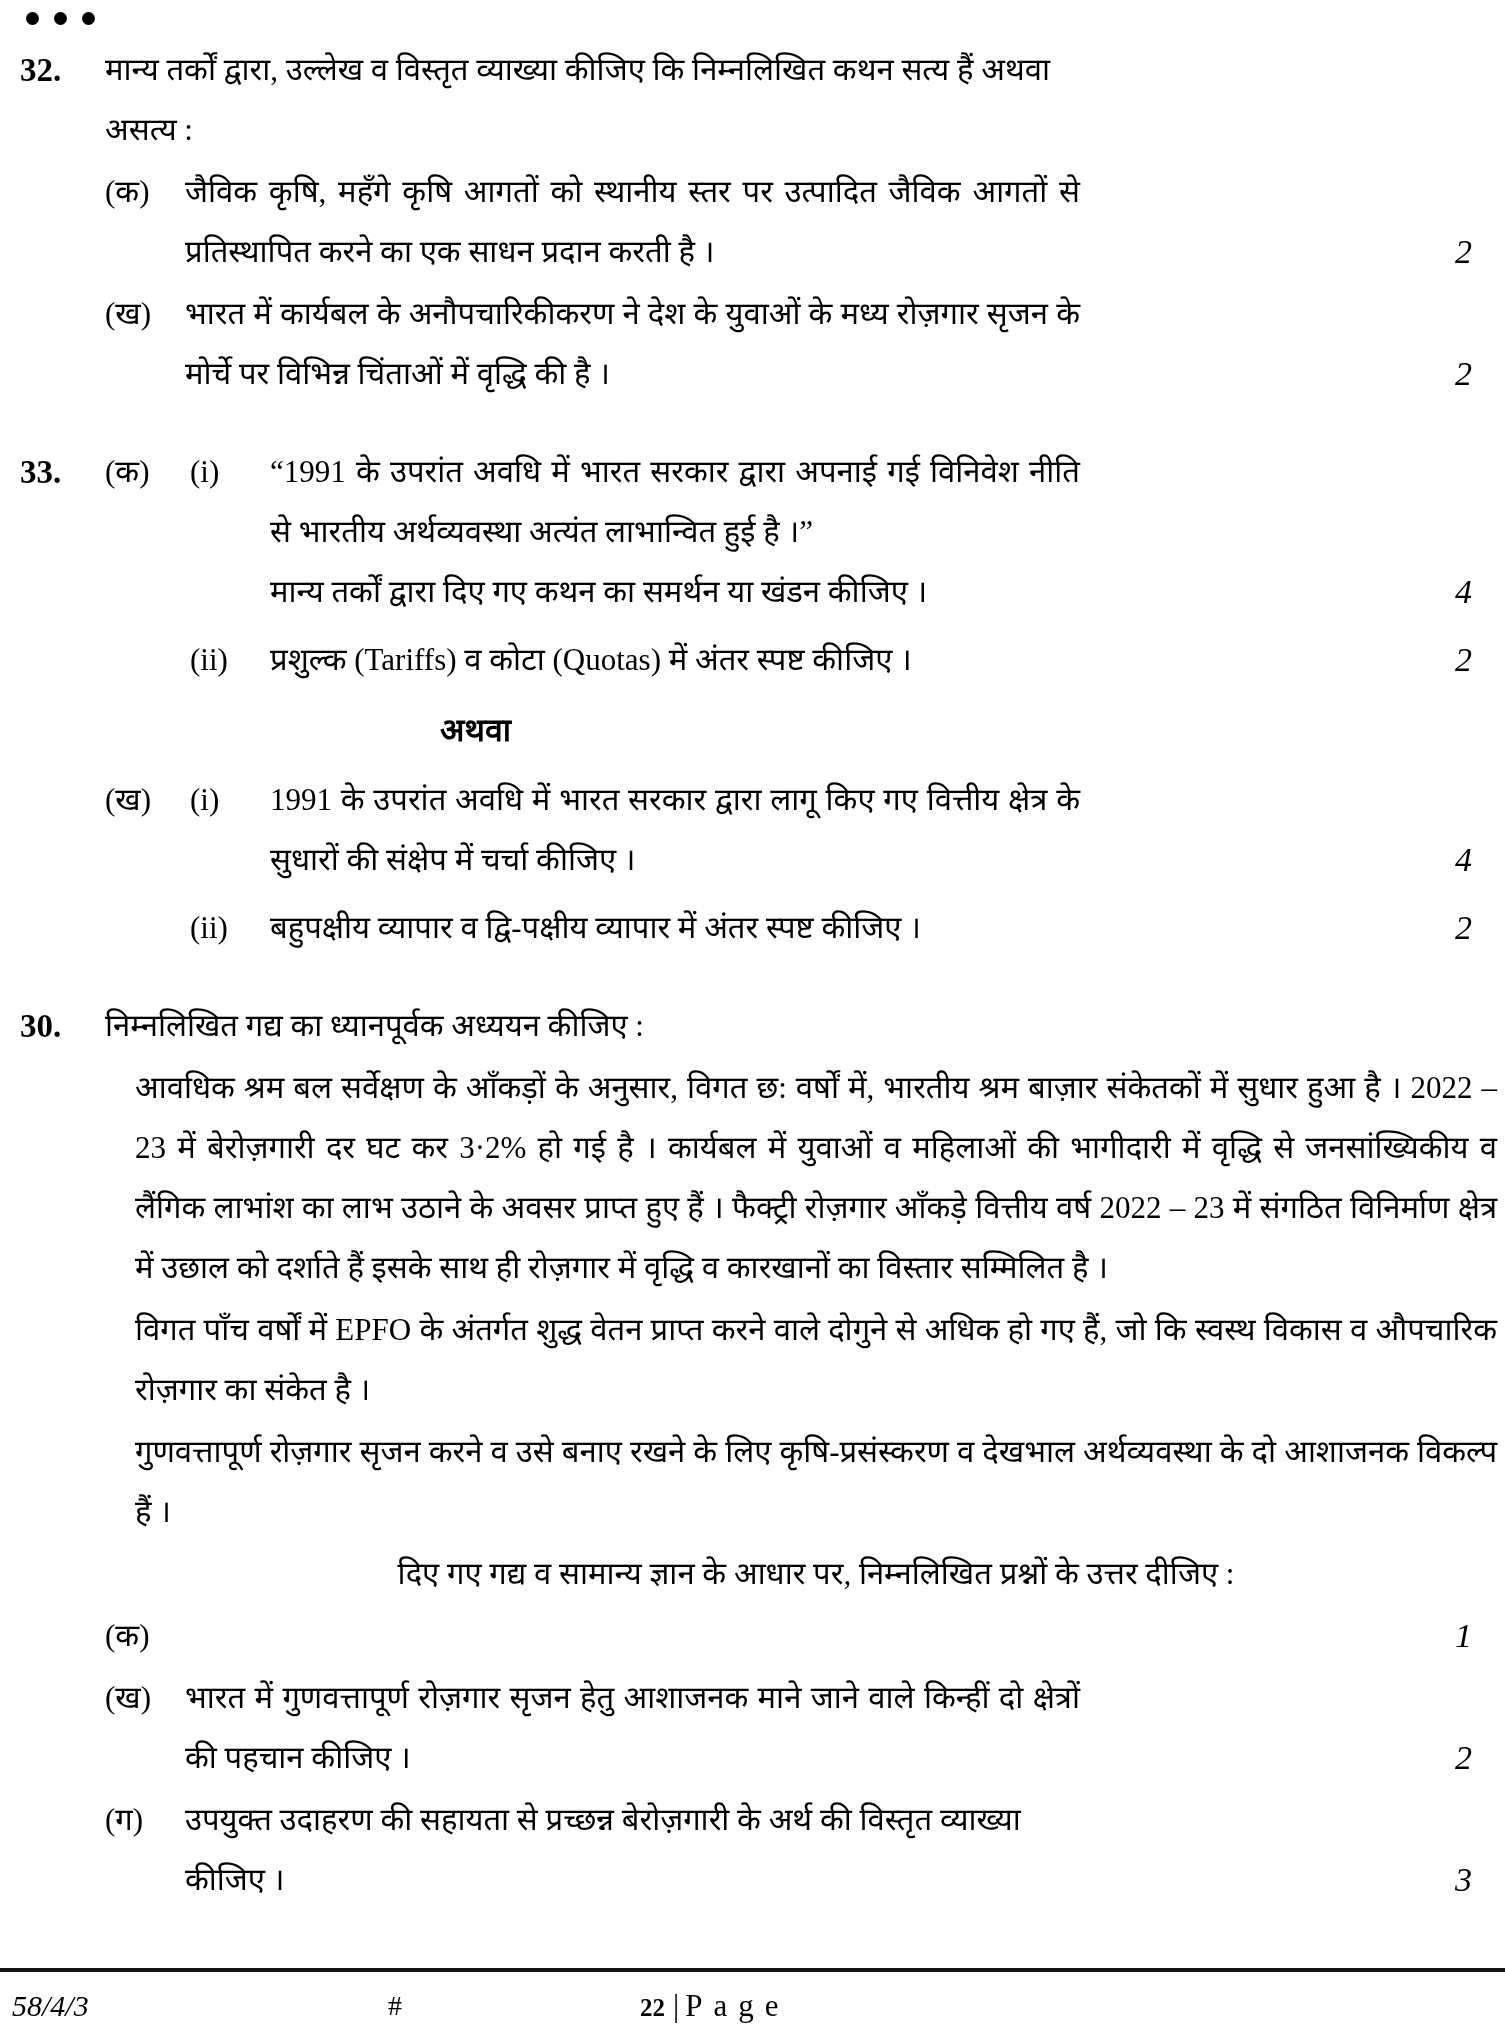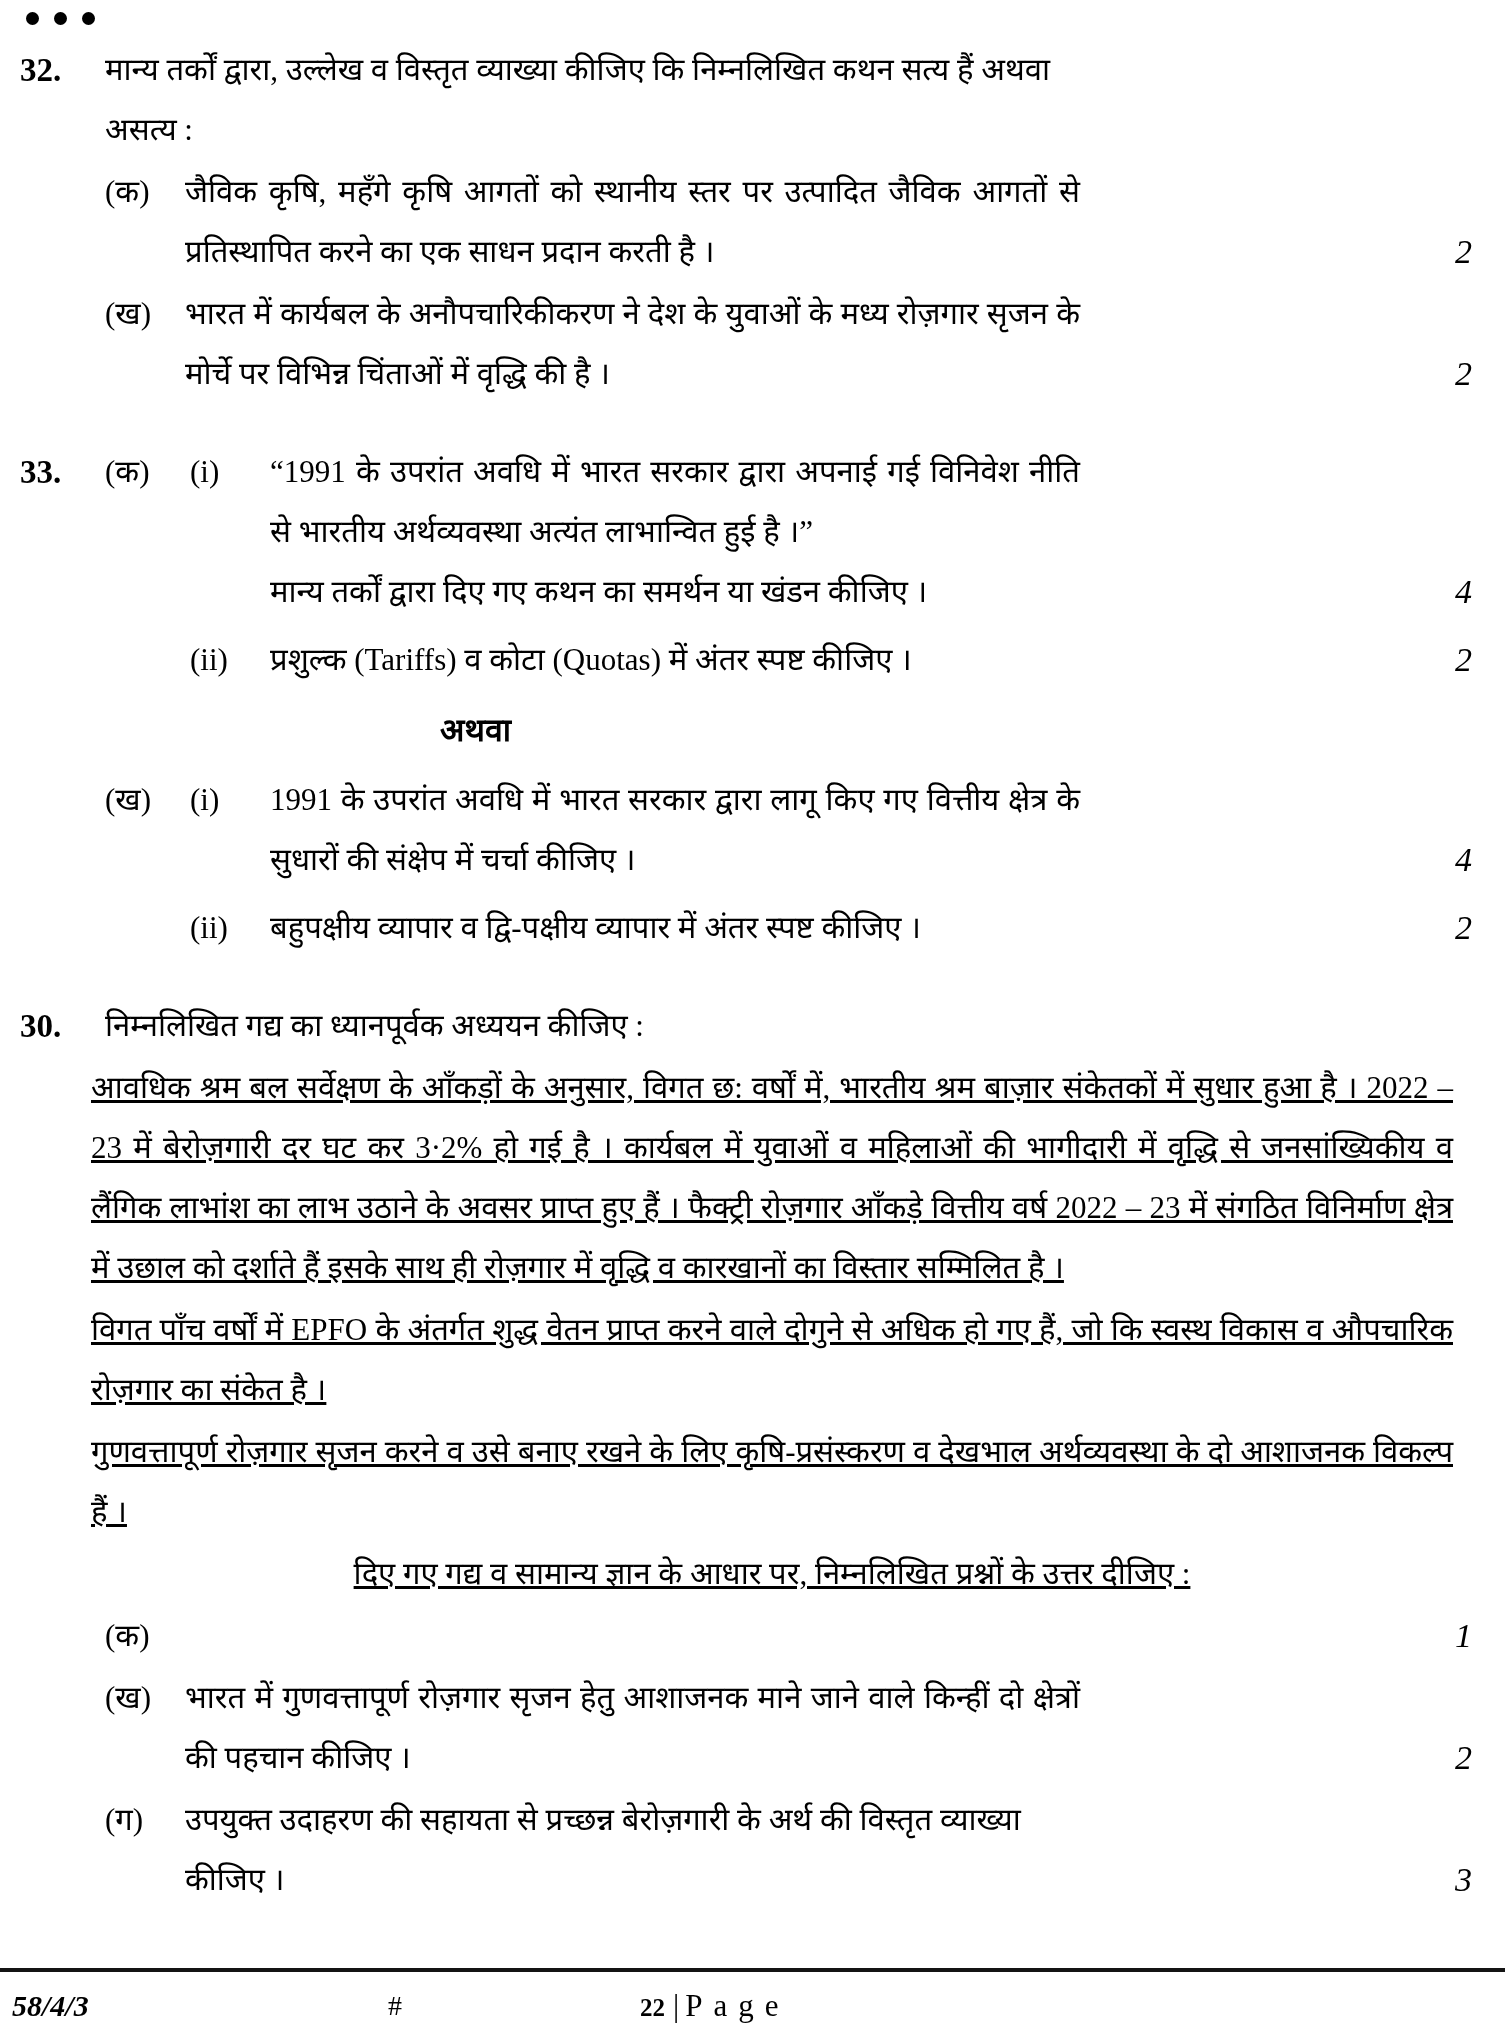--- a/index.html
+++ b/index.html
@@ -37,28 +37,28 @@
   }
 
   .sec32 { margin-top:14px; }
   .sec33 { margin-top:38px; }
   .sec34 { margin-top:38px; }
   .part  { margin-top:2px; }
   .sub   { margin-top:8px; }
 
   .or-row { margin:10px 0 10px 420px; font-weight:bold; font-size:32px; }
 
-  .passage { margin-left:71px; width:1362px;text-decoration:underline; }
+  .passage { margin-left:115px; width:1362px; }
   .passage p { text-align:justify; margin-top:2px; }
   .passage p.last { text-align:center; }
 
   
   .footer-line { position:absolute; left:0; right:0; top:1968px; border-top:4px solid #141414; }
   .footer { position:absolute; left:0; top:1982px; width:100%; height:52px; line-height:48px; }
-  .paper-code { position:absolute; left:12px; font-weight:bold; font-size:30px; font-style:italic; }
+  .paper-code { position:absolute; left:12px; font-weight:normal; font-size:30px; font-style:italic; }
   .hash { position:absolute; left:388px; font-size:28px; }
   .pageblock { position:absolute; left:640px; font-size:31px; }
   .pageblock .num { font-weight:bold; font-size:25px; }
   .pageblock .bar { padding:0 6px 0 8px; font-weight:normal; }
   .pageblock .pword { letter-spacing:11px; }
 </style>
 </head>
 <body>
 
 <div class="page">

